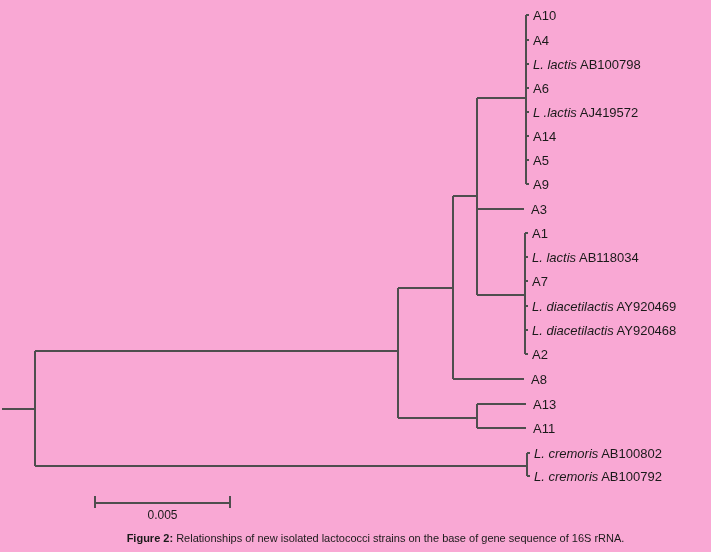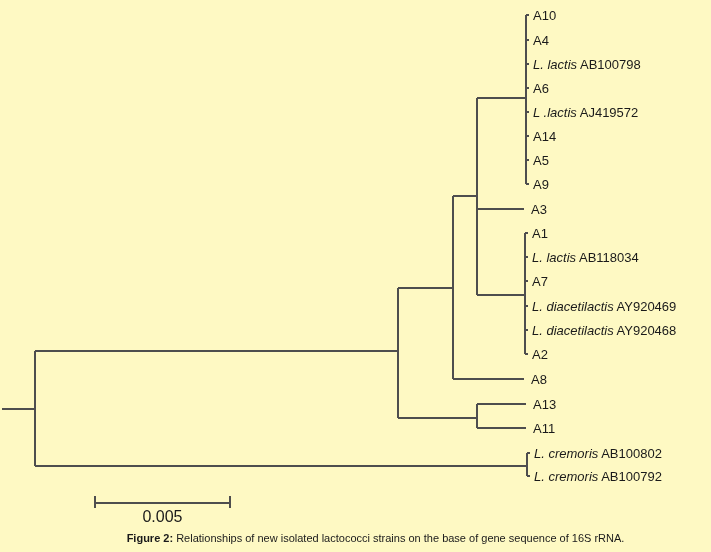--- a/index.html
+++ b/index.html
@@ -4,21 +4,21 @@
 <style>
   html, body {
     margin: 0;
     padding: 0;
     background: #ffffff;
   }
   .figure {
     position: relative;
     width: 711px;
     height: 552px;
-    background: #fef9c3;
+    background: #f9a8d4;
     font-family: "Liberation Sans", sans-serif;
     overflow: hidden;
   }
   #tree-canvas {
     position: absolute;
     left: 0;
     top: 0;
     width: 711px;
     height: 552px;
   }
@@ -32,21 +32,21 @@
   }
   .leaf-label i {
     font-style: italic;
   }
   .scale-label {
     position: absolute;
     left: 95px;
     top: 508px;
     width: 135px;
     text-align: center;
-    font-size: 16px;
+    font-size: 12px;
     color: #1a1a1a;
   }
   .caption {
     position: absolute;
     left: 0;
     top: 532px;
     width: 711px;
     text-align: center;
     font-size: 11px;
     color: #1a1a1a;

